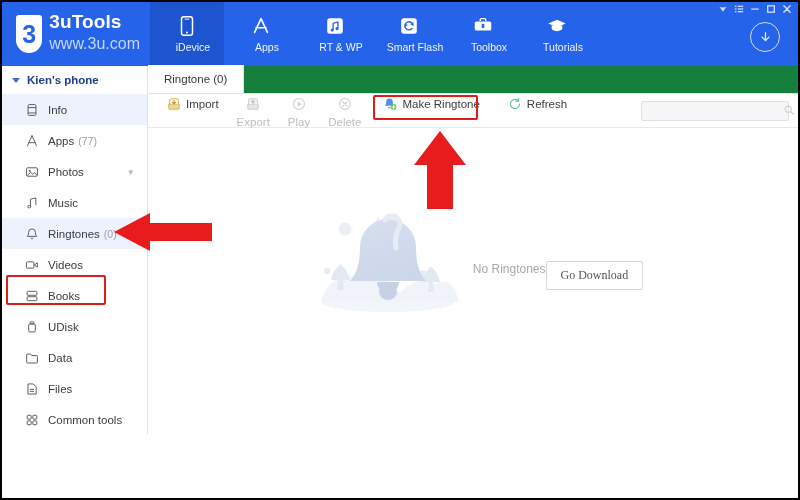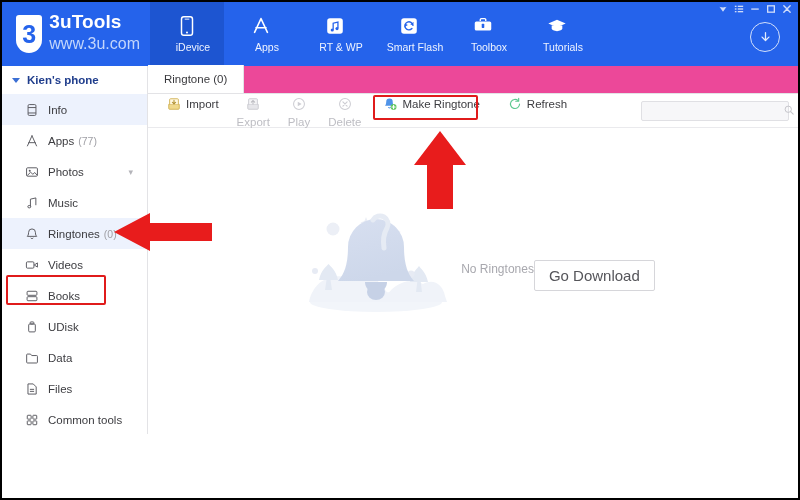--- a/index.html
+++ b/index.html
@@ -127,21 +127,21 @@
     pointer-events: none;
   }
 
   
   .content {
     flex: 1 1 auto; display: flex; flex-direction: column;
     background: #ffffff; position: relative;
   }
   .tabstrip {
     height: 28px;
-    background: #ec4899;
+    background: #15803d;
     border-bottom: 1px solid #e3e3e6;
     display: flex; align-items: flex-end;
   }
   .ctab {
     height: 28px; padding: 0 16px;
     display: flex; align-items: center;
     font-size: 11.5px; color: #3a3a3e;
     background: #ffffff;
     border-right: 1px solid #e3e3e6;
     cursor: pointer;
@@ -186,23 +186,23 @@
   }
   .empty-text {
     font-size: 12px; color: #a8a8ae; margin-top: 10px;
   }
   .dl-button {
     margin-top: 22px;
     padding: 6px 14px;
     border: 1px solid #d6d6da;
     background: #ffffff;
     border-radius: 2px;
-    font-size: 15px; color: #55555a;
+    font-size: 12px; color: #55555a;
     cursor: pointer;
-    font-family: Liberation Sans, sans-serif;
+    font-family: Liberation Serif, serif;
   }
 
   
   .ann { position: absolute; pointer-events: none; }
 </style>
 </head>
 <body>
 
 <div id="app">
 

